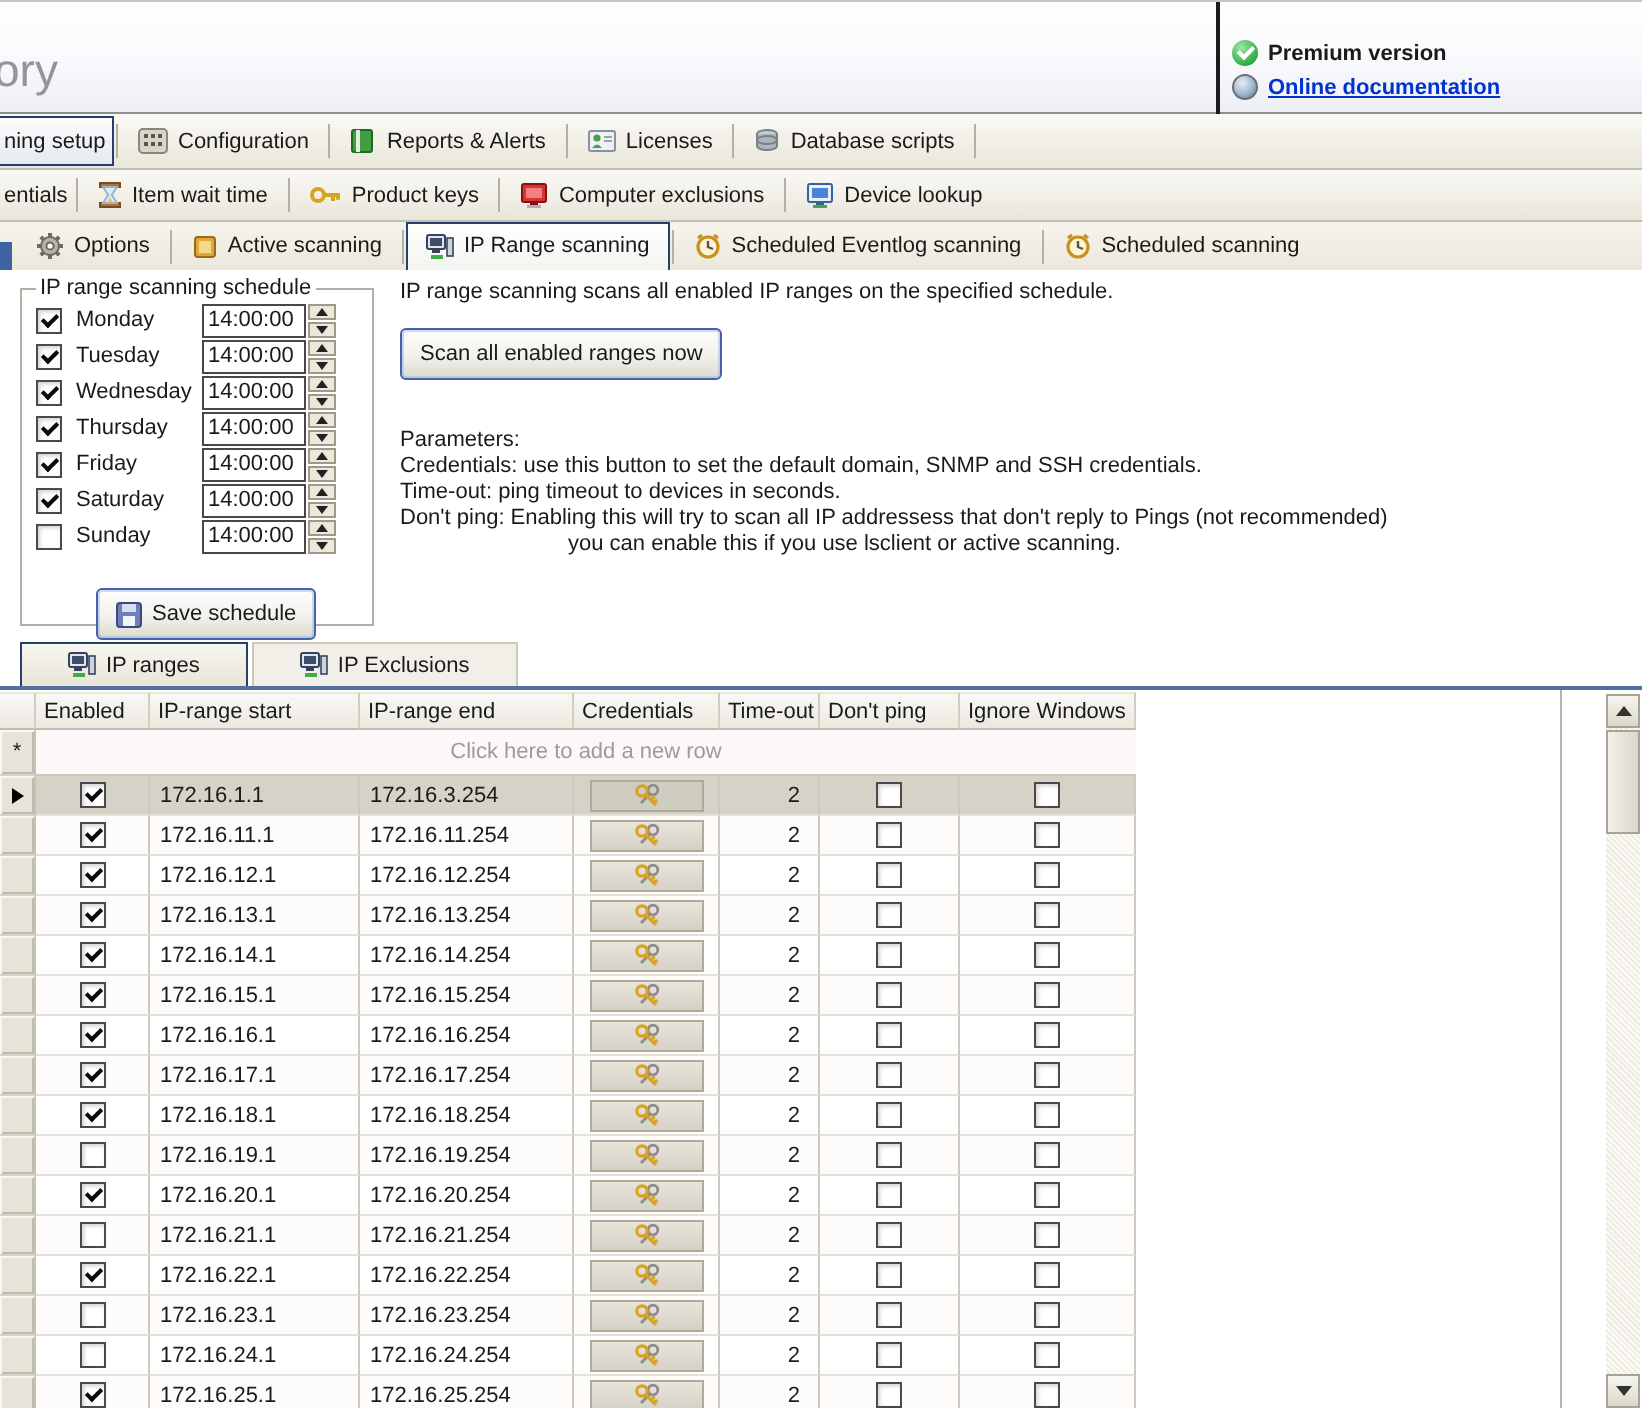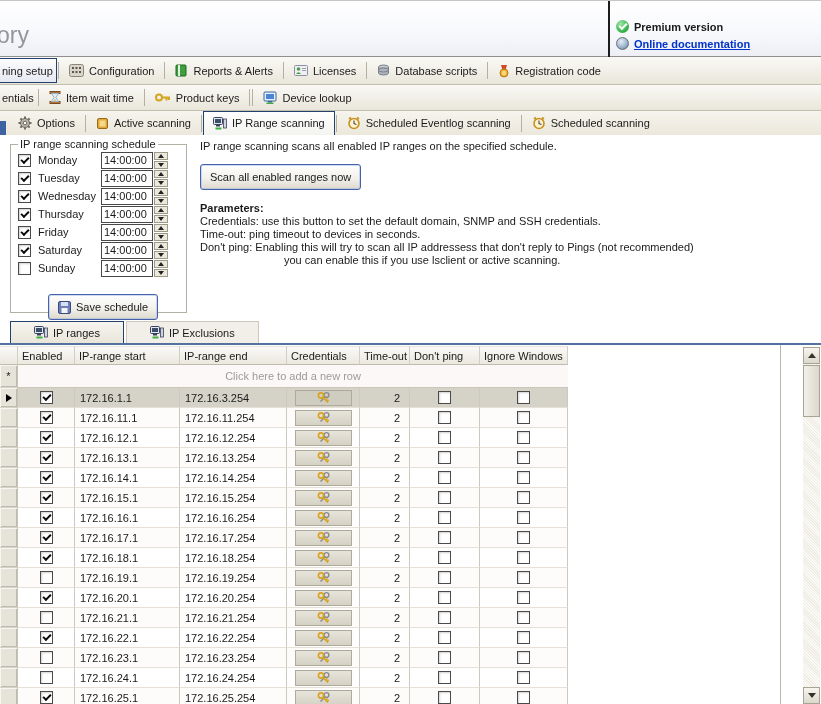--- a/index.html
+++ b/index.html
@@ -60,21 +60,21 @@
   .tri-down{width:0;height:0;border-left:3px solid transparent;border-right:3px solid transparent;border-top:4px solid #222;}
 
   .xpbtn{display:inline-flex;align-items:center;justify-content:center;gap:5px;
          background:linear-gradient(180deg,#fefefe,#f2f1ec 55%,#ddd9cd);
          border:1px solid #4562a8;border-radius:3px;font-family:"Liberation Sans",sans-serif;font-size:11px;
          box-shadow:inset 0 0 0 1px rgba(150,175,230,.45);padding:12px 9px;cursor:pointer;color:#1a1a1a;}
   .save{position:absolute;left:37px;top:144px;height:22px;}
   .rightpane{position:absolute;left:200px;top:5px;width:618px;}
   .desc{margin-bottom:12px;}
   .scan{height:23px;margin-bottom:12px;}
-  .ptitle{font-weight:bold;height:13px;line-height:13px;}
+  .ptitle{font-weight:normal;height:13px;line-height:13px;margin-top:12px;}
   .pline{height:13px;line-height:13px;}
   .pline.indent{padding-left:84px;}
 
   
   .subtabs{position:absolute;top:322px;left:0;width:821px;height:23px;box-sizing:border-box;
            display:flex;align-items:flex-end;padding-left:10px;background:#fff;border-bottom:2px solid #53719f;}
   .stab{display:flex;align-items:center;gap:5px;padding:0 23px;height:21px;cursor:default;}
   .stab.active{background:linear-gradient(180deg,#f7f5f0,#e9e5d9);border:1px solid #24406e;border-bottom:none;}
   .stab.idle{background:#f2efe8;border:1px solid #ccc8bc;border-bottom:none;margin-left:2px;}
 
@@ -189,30 +189,20 @@
       <span class="ic">
           <svg width="13" height="13">
             <ellipse cx="6.5" cy="3" rx="5" ry="2" fill="#c7ccd4" stroke="#7a8088"></ellipse>
             <path d="M1.5 3 v6 a5 2 0 0 0 10 0 v-6" fill="#aeb4bd" stroke="#7a8088"></path>
             <ellipse cx="6.5" cy="6" rx="5" ry="2" fill="none" stroke="#7a8088"></ellipse>
           </svg>
         </span>
       <span>Database scripts</span>
     </div>
     <span class="sep"></span>
-    <div class="tab">
-      <span class="ic">
-          <svg width="12" height="14">
-            <path d="M3 1 h6 l-1.5 5 h-3 Z" fill="#d04828"></path>
-            <circle cx="6" cy="9" r="4" fill="#f2b23c" stroke="#b87818"></circle>
-            <circle cx="6" cy="9" r="2.2" fill="#f8d878"></circle>
-          </svg>
-        </span>
-      <span>Registration code</span>
-    </div>
   </nav>
 
   <nav class="tabrow row2">
     <div class="tab cut2">
       <span>entials</span>
     </div>
     <span class="sep"></span>
     <div class="tab">
       <span class="ic">
           <svg width="12" height="13">
@@ -228,20 +218,31 @@
     <div class="tab">
       <span class="ic">
           <svg width="16" height="11">
             <circle cx="4" cy="5.5" r="3" fill="none" stroke="#d4a520" stroke-width="2"></circle>
             <path d="M7 5.5 h8 M11.5 5.5 v3 M14 5.5 v2.4" stroke="#d4a520" stroke-width="2" fill="none"></path>
           </svg>
         </span>
       <span>Product keys</span>
     </div>
     <span class="sep"></span>
+    <div class="tab">
+      <span class="ic">
+          <svg width="14" height="13">
+            <rect x="1" y="1" width="12" height="9" rx="1" fill="#d43434" stroke="#8a1010"></rect>
+            <rect x="3" y="3" width="8" height="5" fill="#f28080"></rect>
+            <rect x="5" y="10" width="4" height="1.5" fill="#8a1010"></rect>
+            <rect x="3.5" y="11.5" width="7" height="1.5" fill="#b0b0b0"></rect>
+          </svg>
+        </span>
+      <span>Computer exclusions</span>
+    </div>
     <span class="sep"></span>
     <div class="tab">
       <span class="ic">
           <svg width="14" height="13">
             <rect x="1" y="1" width="12" height="9" rx="1" fill="#e8f0fa" stroke="#3a62a0"></rect>
             <rect x="3" y="3" width="8" height="5" fill="#4a84d4"></rect>
             <rect x="5" y="10" width="4" height="1.5" fill="#3a62a0"></rect>
             <rect x="3.5" y="11.5" width="7" height="1.5" fill="#44a844"></rect>
           </svg>
         </span>

